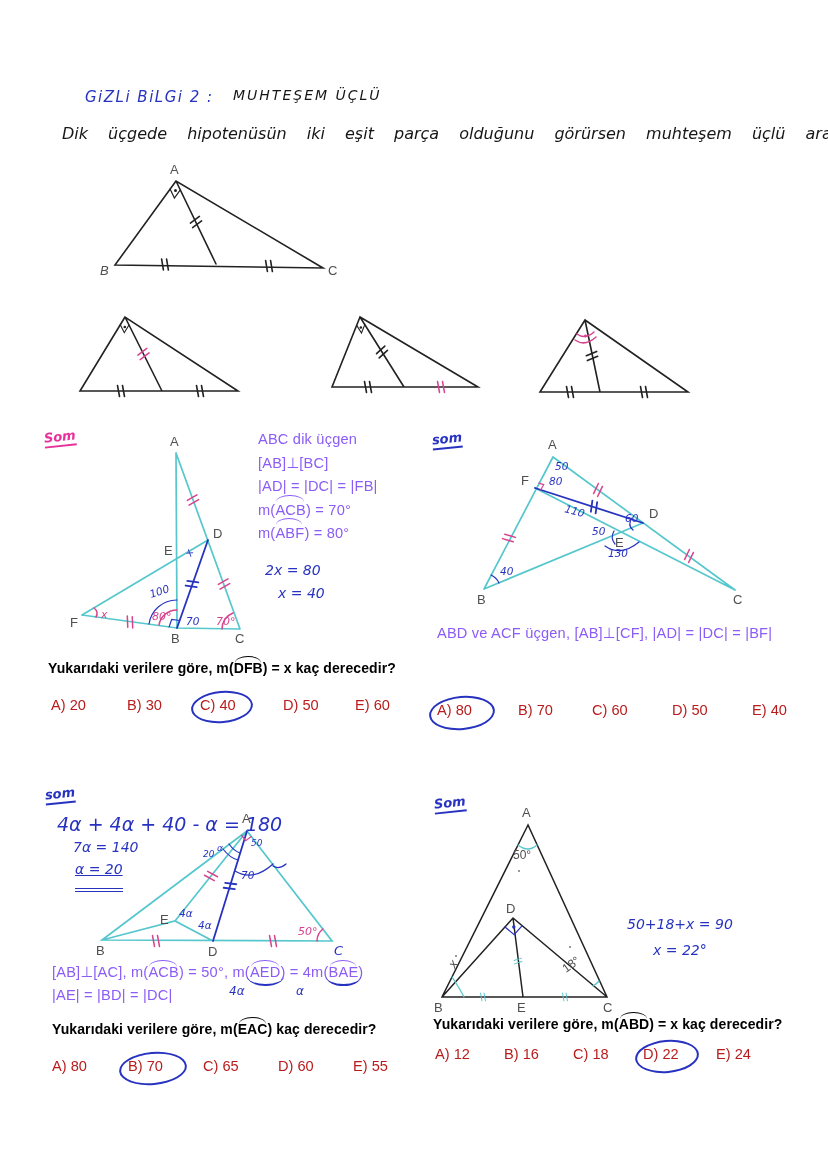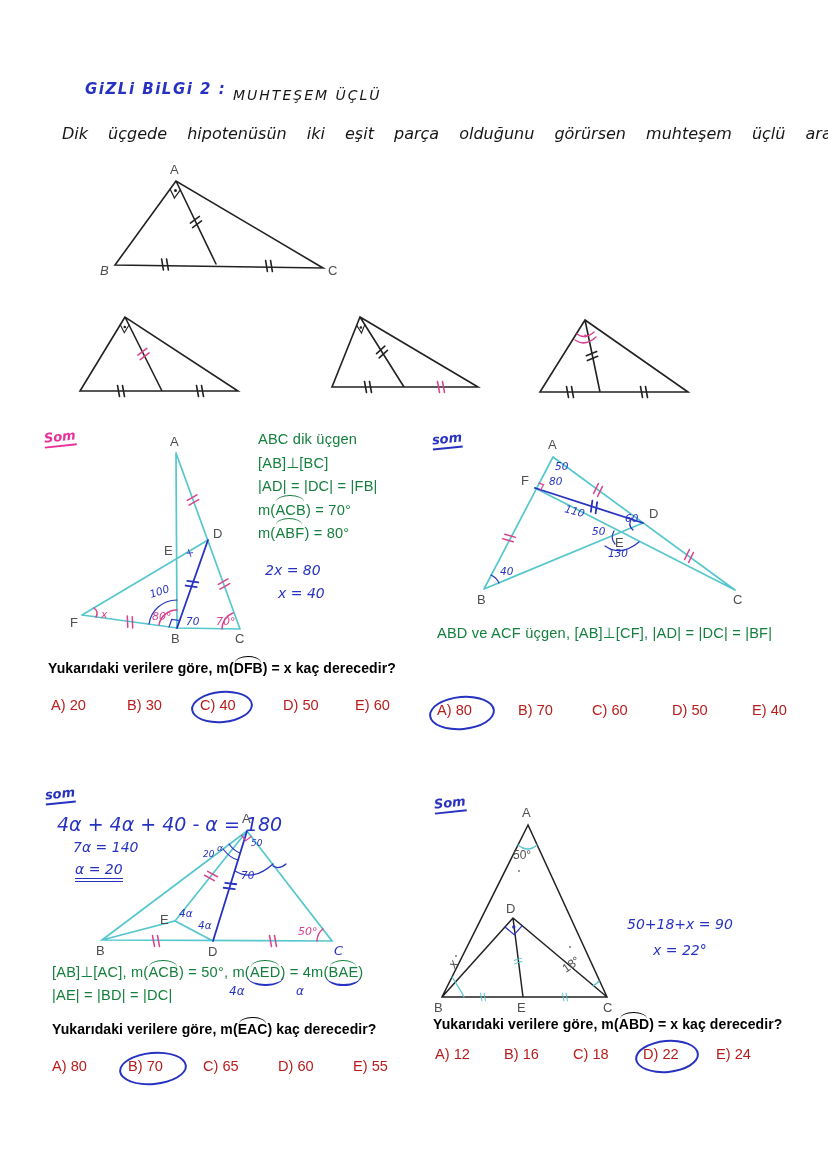--- a/index.html
+++ b/index.html
@@ -5,30 +5,30 @@
   html,body{margin:0;padding:0;background:#ffffff;}
   .page{position:relative;width:828px;height:1170px;background:#fff;overflow:hidden;
         font-family:"Liberation Sans",sans-serif;color:#3a3a3a;}
   .abs{position:absolute;white-space:nowrap;}
   .hw{font-family:"DejaVu Sans",sans-serif;font-style:italic;}
   .hw-blue{color:#2733c0;}
   .hw-pink{color:#e8309a;}
   .hw-black{color:#161616;}
   .marker{font-weight:bold;font-size:13px;border-bottom:2px solid currentColor;
           padding-bottom:1px;transform:rotate(-6deg);}
-  .given{font-size:14.6px;color:#15803d;letter-spacing:.2px;}
+  .given{font-size:14.6px;color:#8b5cf6;letter-spacing:.2px;}
   .q{font-weight:700;color:#000000;font-size:14px;letter-spacing:.1px;}
   .opt{font-size:14.6px;color:#b91c1c;position:absolute;}
   .hat{position:relative;display:inline-block;}
   .hat::before{content:"";position:absolute;left:1px;right:2px;top:-4px;height:6px;
     border-top:1.6px solid currentColor;border-radius:50% 50% 0 0/100% 100% 0 0;}
   .uswoosh::after{content:"";position:absolute;left:-3px;right:-3px;bottom:-6px;height:8px;
     border-bottom:2px solid #2733c0;border-radius:0 0 50% 50%/0 0 100% 100%;}
   .circle{position:absolute;border:2px solid #2733c0;border-radius:50%;transform:rotate(-5deg);}
-  .dblu{border-bottom:4px double #2733c0;padding-bottom:1px;}
+  .dblu{border-bottom:4px double #2733c0;padding-bottom:11px;text-decoration:underline;}
   
   .cy{stroke:#56c7cd;stroke-width:1.7;fill:none;stroke-linecap:round;}
   .bk{stroke:#222;stroke-width:1.6;fill:none;stroke-linecap:round;}
   .bl{stroke:#2733c0;stroke-width:1.8;fill:none;stroke-linecap:round;}
   .blt{stroke:#2733c0;stroke-width:1.2;fill:none;stroke-linecap:round;}
   .pk{stroke:#d8438f;stroke-width:1.5;fill:none;stroke-linecap:round;}
   text.lbl{font:13px "Liberation Sans",sans-serif;fill:#4f4f4f;}
   text.hwb{font:italic 10.5px "DejaVu Sans",sans-serif;fill:#2733c0;}
   text.hwp{font:italic 11px "DejaVu Sans",sans-serif;fill:#d8438f;}
 </style>
@@ -42,21 +42,21 @@
       <g id="t1">
           <line x1="-1" y1="-5.5" x2="1" y2="5.5"></line>
         </g>
       <g id="t2">
           <line x1="-3.5" y1="-5.5" x2="-1.5" y2="5.5"></line>
           <line x1="1.5" y1="-5.5" x2="3.5" y2="5.5"></line>
         </g>
     </defs>
   </svg>
 
-  <span class="abs hw hw-blue" style="left:85px;top:80px;font-size:15px;font-weight:bold;letter-spacing:1.5px">GiZLi BiLGi 2 :</span>
+  <span class="abs hw hw-blue" style="left:85px;top:88px;font-size:15px;font-weight:normal;letter-spacing:1.5px">GiZLi BiLGi 2 :</span>
   <span class="abs hw hw-black" style="left:233px;top:87px;font-size:14px;letter-spacing:2px">MUHTEŞEM ÜÇLÜ</span>
   <span class="abs hw hw-black" style="left:62px;top:124px;font-size:16px;word-spacing:15px">Dik üçgede hipotenüsün iki eşit parça olduğunu görürsen muhteşem üçlü ara</span>
 
   <svg class="abs" style="left:95px;top:162px" width="250" height="115">
     <g>
       <path class="bk" d="M81,19 L20,103 L228,106 Z M81,19 L121,102"></path>
       <path class="bk" style="stroke-width:1.2" d="M75.1,27.1 L79.4,36 L85.3,27.9"></path>
       <circle cx="80.5" cy="28.5" r="1.5" fill="#222"></circle>
     </g>
     <g class="bk">

